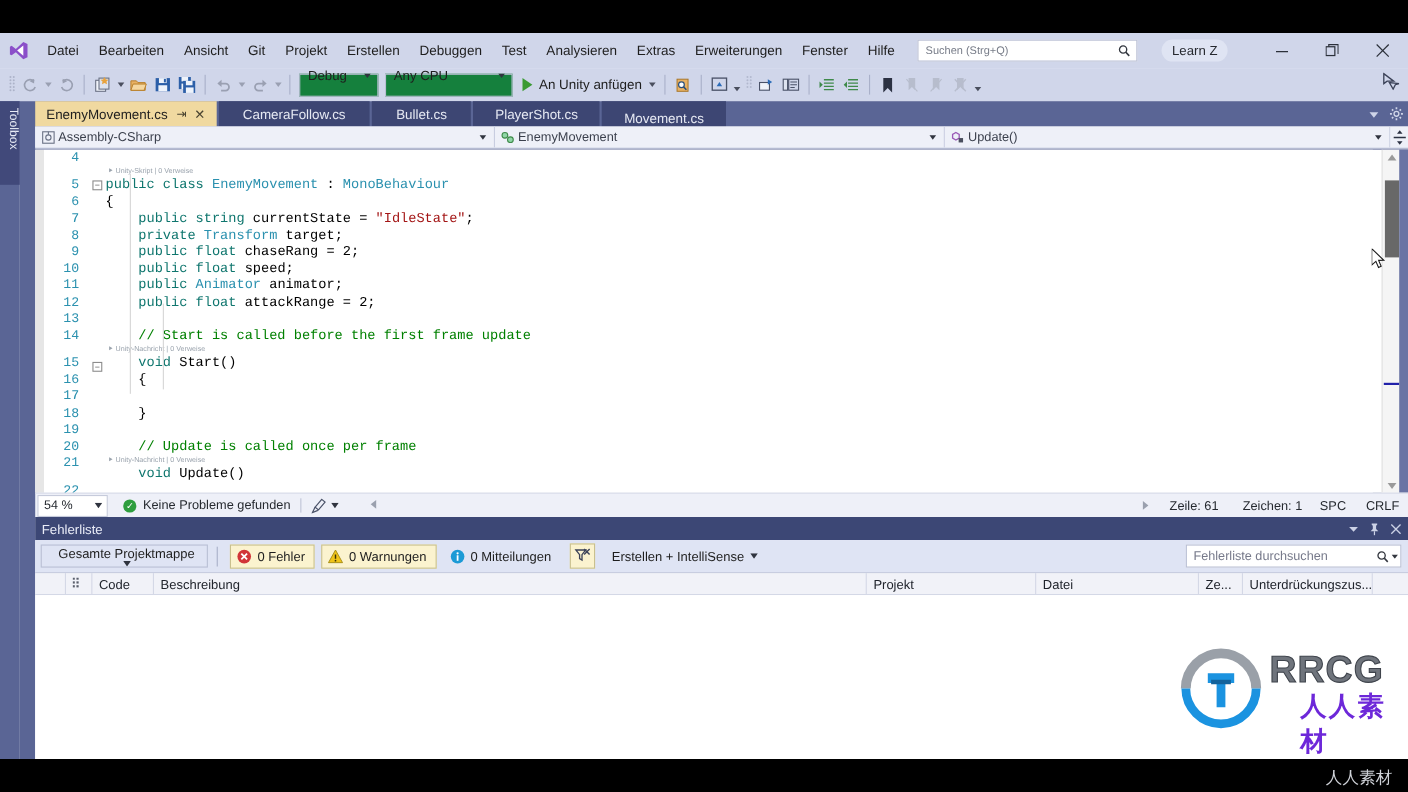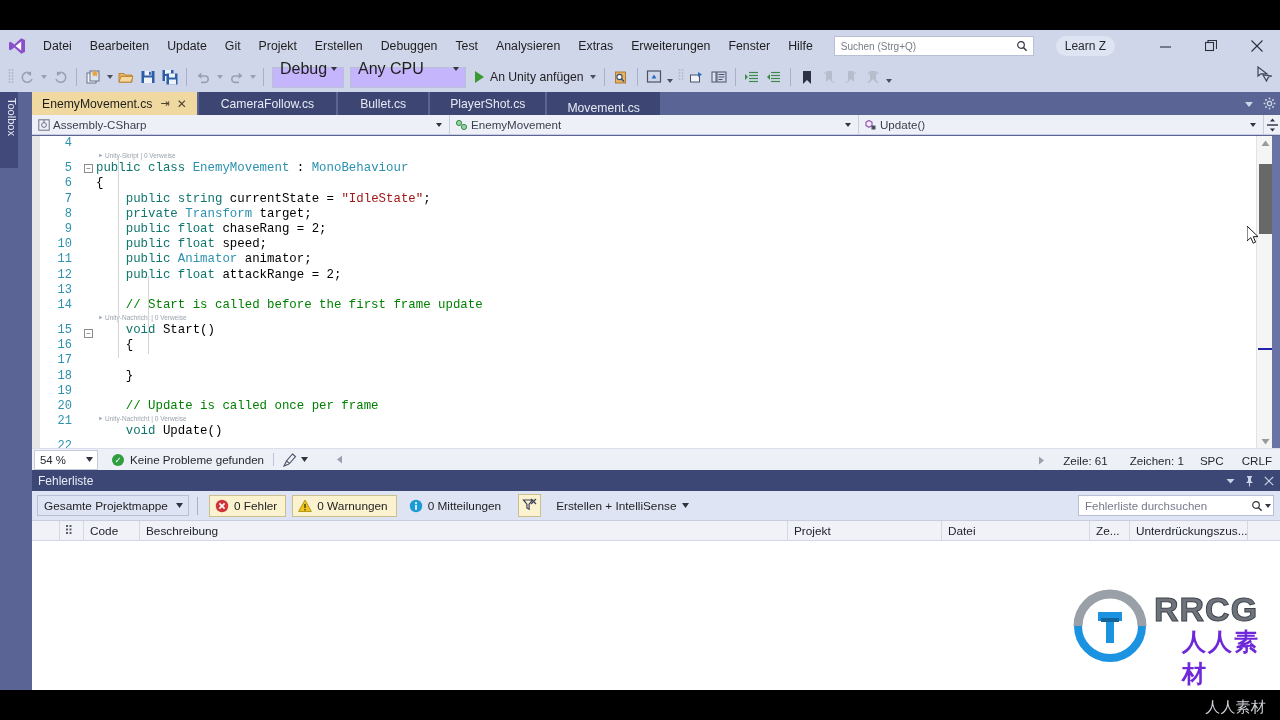--- a/index.html
+++ b/index.html
@@ -57,22 +57,22 @@
   .tb-sep { width: 1px; height: 18px; background: #a9b0c9; margin: 0 5px; }
   .tb-btn { width: 22px; height: 22px; display: flex; align-items: center; justify-content: center; }
   .tb-caret { width: 11px; height: 22px; display:flex; align-items:center; justify-content:center; }
   .tb-caret:after {
     content:""; border-left: 3.5px solid transparent; border-right: 3.5px solid transparent;
     border-top: 4px solid #4a4f5e;
   }
   .tb-caret.dim:after { border-top-color: #9aa0b2; }
 
   .combo {
-    height: 21px; background: #c4b5fd; border: 1px solid #b9bfd4; display: flex;
-    align-items: center; padding: 0 2px 16px 7px; font-size: 16px; color: #1e1e1e;
+    height: 21px; background: #15803d; border: 1px solid #b9bfd4; display: flex;
+    align-items: center; padding: 0 2px 16px 7px; font-size: 12px; color: #1e1e1e;
     margin: 0 3px;
   }
   .combo .lbl { flex: 1; white-space: nowrap; }
   .combo .cv { width: 14px; display:flex; align-items:center; justify-content:center; }
   .combo .cv:after {
     content:""; border-left: 3.5px solid transparent; border-right: 3.5px solid transparent;
     border-top: 4px solid #30343f;
   }
   .run-btn { display: flex; align-items: center; height: 22px; padding: 0 4px 0 2px; }
   .play-tri {
@@ -224,21 +224,21 @@
   }
   .err-title-right { position: absolute; right: 2px; top: 0; height: 21px; display: flex; align-items: center; }
   .err-tbtn { width: 19px; height: 21px; display:flex; align-items:center; justify-content:center; }
 
   .err-toolbar {
     height: 30px; background: #dfe4f4; display: flex; align-items: center;
     padding-left: 5px; position: relative; border-bottom: 1px solid #c8cde0;
   }
   .scope-combo {
     height: 21px; background: #dfe4f4; border: 1px solid #b9bfd4; display: flex;
-    align-items: center; padding: 0 2px 0 6px; font-size: 11.8px; color: #1e1e1e; min-width: 152px;
+    align-items: center; padding: 0 2px 0 6px; font-size: 11.8px; color: #1e1e1e; min-width: 152px; flex-direction: column;
   }
   .scope-combo .lbl { flex: 1; white-space: nowrap; }
   .sev-btn {
     height: 22px; display: flex; align-items: center; padding: 0 8px 0 5px;
     font-size: 11.8px; color: #1e1e1e; background: #fbf3cf; border: 1px solid #c9c08e;
     margin-left: 6px; white-space: nowrap;
   }
   .sev-btn .gi { margin-right: 5px; display: flex; }
   .sev-plain { background: transparent; border: 1px solid transparent; }
   .filter-btn {
@@ -293,21 +293,21 @@
     <div class="menubar">
       <div class="vs-logo">
         <svg width="18" height="18" viewBox="0 0 18 18">
           <path d="M13.2 1.2 L17 3 v12 l-3.8 1.8 L6.4 10.4 L2.6 13.3 L1 12.5 v-7 L2.6 4.7 L6.4 7.6 Z" fill="#8b4fc9"></path>
           <path d="M13.2 4.4 v9.2 L7.6 9 Z" fill="#fff"></path>
         </svg>
       </div>
       <div class="menu-items">
         <div class="menu-item">Datei</div>
         <div class="menu-item">Bearbeiten</div>
-        <div class="menu-item">Update</div>
+        <div class="menu-item">Ansicht</div>
         <div class="menu-item">Git</div>
         <div class="menu-item">Projekt</div>
         <div class="menu-item">Erstellen</div>
         <div class="menu-item">Debuggen</div>
         <div class="menu-item">Test</div>
         <div class="menu-item">Analysieren</div>
         <div class="menu-item">Extras</div>
         <div class="menu-item">Erweiterungen</div>
         <div class="menu-item">Fenster</div>
         <div class="menu-item">Hilfe</div>

